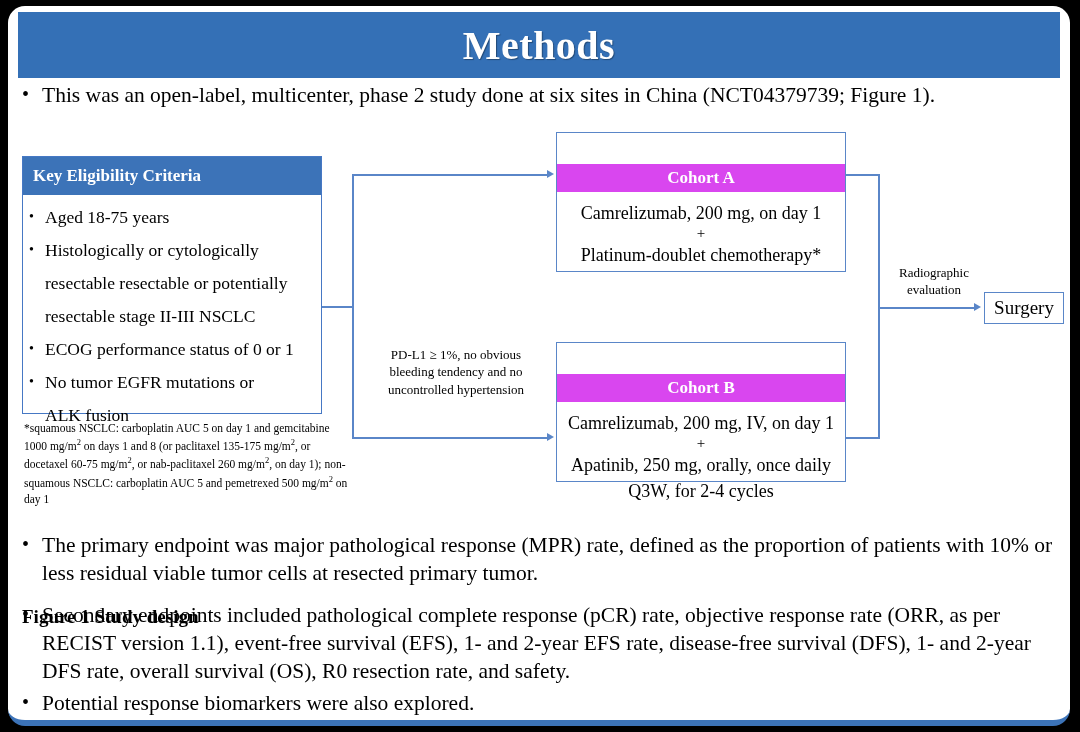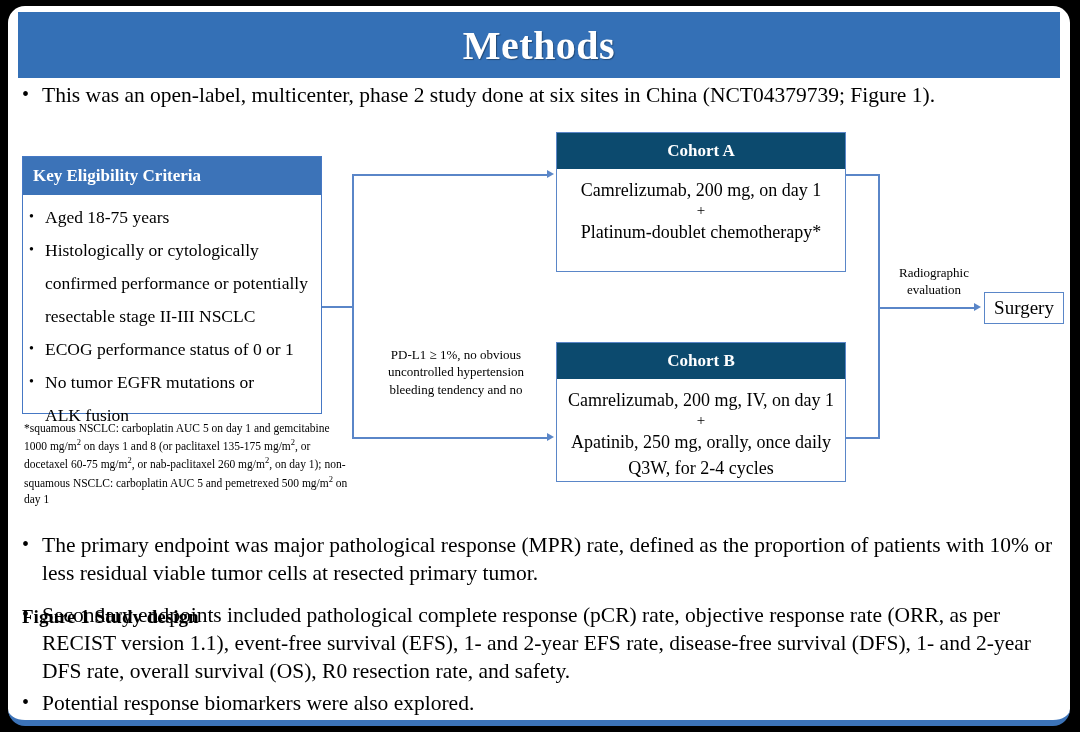--- a/index.html
+++ b/index.html
@@ -89,22 +89,22 @@
   }
   .footnote sup{font-size:8.5px;}
 
   
   .cohort{
     position:absolute;width:290px;
     border:1.2px solid #5A86C8;
     box-sizing:border-box;background:#fff;
   }
   .cohort-head{
-    height:36px;background:#0c4a6e;
-    display:flex;align-items:center;justify-content:center;
+    height:28px;background:#d946ef;
+    display:flex;align-items:center;justify-content:center;margin-top:31px;
   }
   .cohort-head span{color:#fff;font-size:17px;font-weight:bold;}
   .cohort-body{
     padding:8px 6px 10px 6px;text-align:center;
   }
   .cohort-body .ln{font-size:18px;line-height:1.45;}
   .cohort-body .plus{font-size:15px;line-height:1.05;}
   #cohort-a{left:548px;top:8px;height:140px;}
   #cohort-b{left:548px;top:218px;height:140px;}
 
@@ -165,21 +165,21 @@
         <div class="elig-item">
           <div class="d">•</div>
           <div class="t">Aged 18-75 years</div>
         </div>
         <div class="elig-item">
           <div class="d">•</div>
           <div class="t">Histologically or cytologically</div>
         </div>
         <div class="elig-item">
           <div class="d"></div>
-          <div class="t">confirmed performance or potentially</div>
+          <div class="t">resectable resectable or potentially</div>
         </div>
         <div class="elig-item">
           <div class="d"></div>
           <div class="t">resectable stage II-III  NSCLC</div>
         </div>
         <div class="elig-item">
           <div class="d">•</div>
           <div class="t">ECOG performance status of 0 or 1</div>
         </div>
         <div class="elig-item">
@@ -230,22 +230,22 @@
     <div class="conn v" style="left:870px;top:50px;height:265px;"></div>
     <div class="conn h" style="left:870px;top:183px;width:98px;"></div>
     <div class="arrowhead" style="left:966px;top:179px;"></div>
 
     <div class="surgery-box">
       <span>Surgery</span>
     </div>
 
     <div class="arrow-label" id="label-pdl1-pos">
       <div>PD-L1 ≥ 1%, no obvious</div>
+      <div>bleeding tendency  and no</div>
       <div>uncontrolled  hypertension</div>
-      <div>bleeding tendency  and no</div>
     </div>
     <div class="arrow-label" id="label-radiographic">
       <div>Radiographic</div>
       <div>evaluation</div>
     </div>
 
     <div class="caption">Figure 1 Study design</div>
   </div>
 
   <div class="bullet" id="ep-primary">

